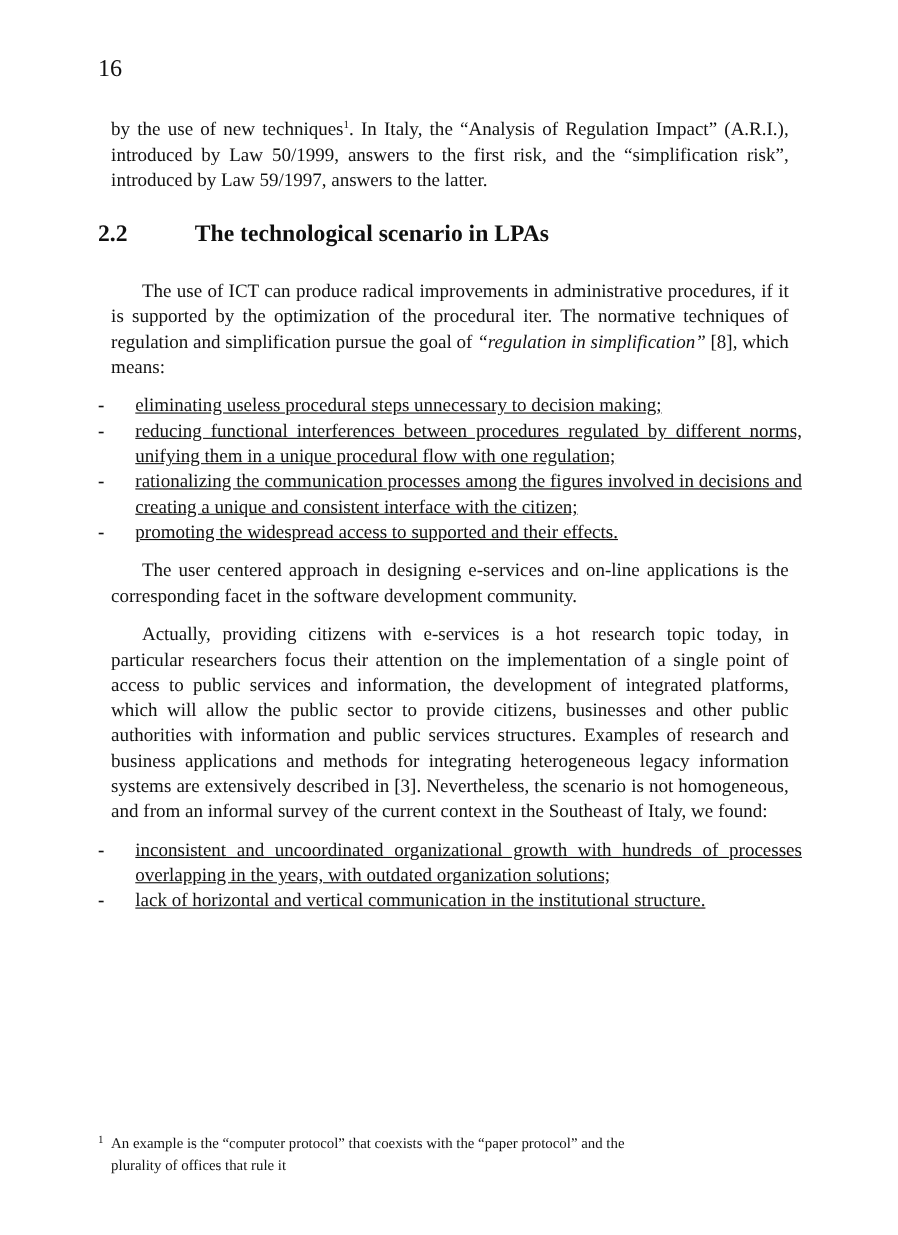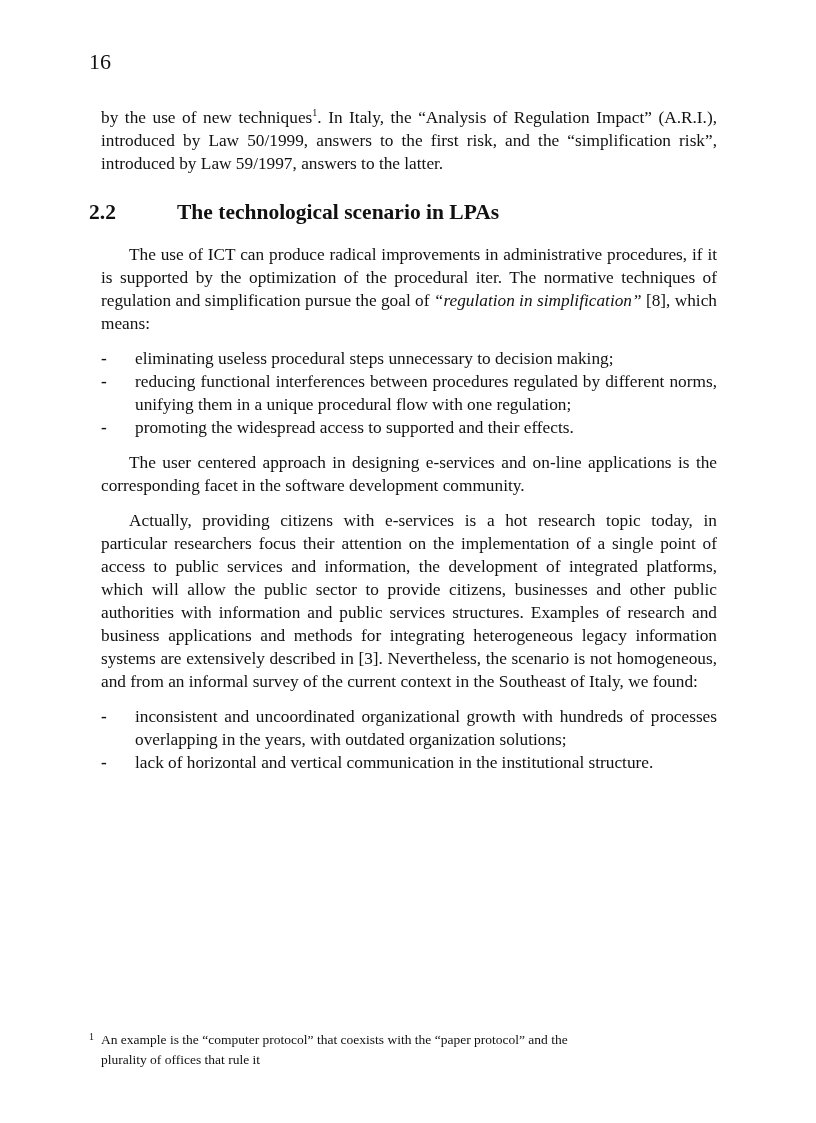--- a/index.html
+++ b/index.html
@@ -4,23 +4,23 @@
 <style>
   html, body { margin: 0; padding: 0; background: #ffffff; }
   body { width: 816px; height: 1123px; position: relative; overflow: hidden; color: #111; font-family: "Liberation Serif", "DejaVu Serif", serif; }
   .page { position: absolute; left: 89px; top: 0; width: 640px; }
   .running-head { position: absolute; top: 49px; left: 0; width: 640px; height: 24px; font-size: 22px; }
   .page-num { position: absolute; left: 0; top: 0; }
   .book-title { position: absolute; right: 0; top: 0; font-style: italic; }
   .body-text { position: absolute; top: 94px; left: 0; width: 640px; font-size: 17.3px; line-height: 23px; text-align: justify; }
   p { margin: 12px; }
   .indent { text-indent: 28px; }
-  .section-heading { font-weight: bold; font-size: 21.5px; line-height: 26px; margin: 24px 0 18px 0; display: flex; }
+  .section-heading { font-weight: bold; font-size: 21.5px; line-height: 26px; margin: 24px 0 28px 0; display: flex; }
   .sec-num { width: 88px; }
-  ul.dash { list-style: none; margin: 12px; padding: 0; }
+  ul.dash { list-style: none; margin: 0; padding: 0; text-decoration: underline; }
   ul.dash li { position: relative; padding-left: 34px; }
   ul.dash li::before { content: "-"; position: absolute; left: 0; top: 0; font-weight: bold; }
   sup { font-size: 10px; vertical-align: 7px; line-height: 0; }
   .footnote { position: absolute; top: 1030px; left: 0; width: 640px; font-size: 13.5px; line-height: 20px; text-align: justify; }
   .footnote .fn-mark { position: absolute; left: 0; top: -3px; font-size: 10px; }
   .footnote .fn-text { padding-left: 12px; display: block; text-indent: 0; }
   .fn-cont { padding-left: 20px; }
   i { }
 </style>
 </head>
@@ -37,20 +37,21 @@
     <h2 class="section-heading">
       <span class="sec-num">2.2</span>
       <span>The technological scenario in LPAs</span>
     </h2>
 
     <p class="indent"><span>The use of ICT can produce radical improvements in administrative procedures, if it is supported by the optimization of the procedural iter. The normative techniques of regulation and simplification pursue the goal of </span><i>“regulation in simplification”</i><span> [8], which means:</span></p>
 
     <ul class="dash">
       <li>eliminating useless procedural steps unnecessary to decision making;</li>
       <li>reducing functional interferences between procedures regulated by different norms, unifying them in a unique procedural flow with one regulation;</li>
+      <li>rationalizing the communication processes among the figures involved in decisions and creating a unique and consistent interface with the citizen;</li>
       <li>promoting the widespread access to supported and their effects.</li>
     </ul>
 
     <p class="indent">The user centered approach in designing e-services and on-line applications is the corresponding facet in the software development community.</p>
     <p class="indent">Actually, providing citizens with e-services is a hot research topic today, in particular researchers focus their attention on the implementation of a single point of access to public services and information, the development of integrated platforms, which will allow the public sector to provide citizens, businesses and other public authorities with information and public services structures. Examples of research and business applications and methods for integrating heterogeneous legacy information systems are extensively described in [3]. Nevertheless, the scenario is not homogeneous, and from an informal survey of the current context in the Southeast of Italy, we found:</p>
 
     <ul class="dash">
       <li>inconsistent and uncoordinated organizational growth with hundreds of processes overlapping in the years, with outdated organization solutions;</li>
       <li>lack of horizontal and vertical communication in the institutional structure.</li>
     </ul>

